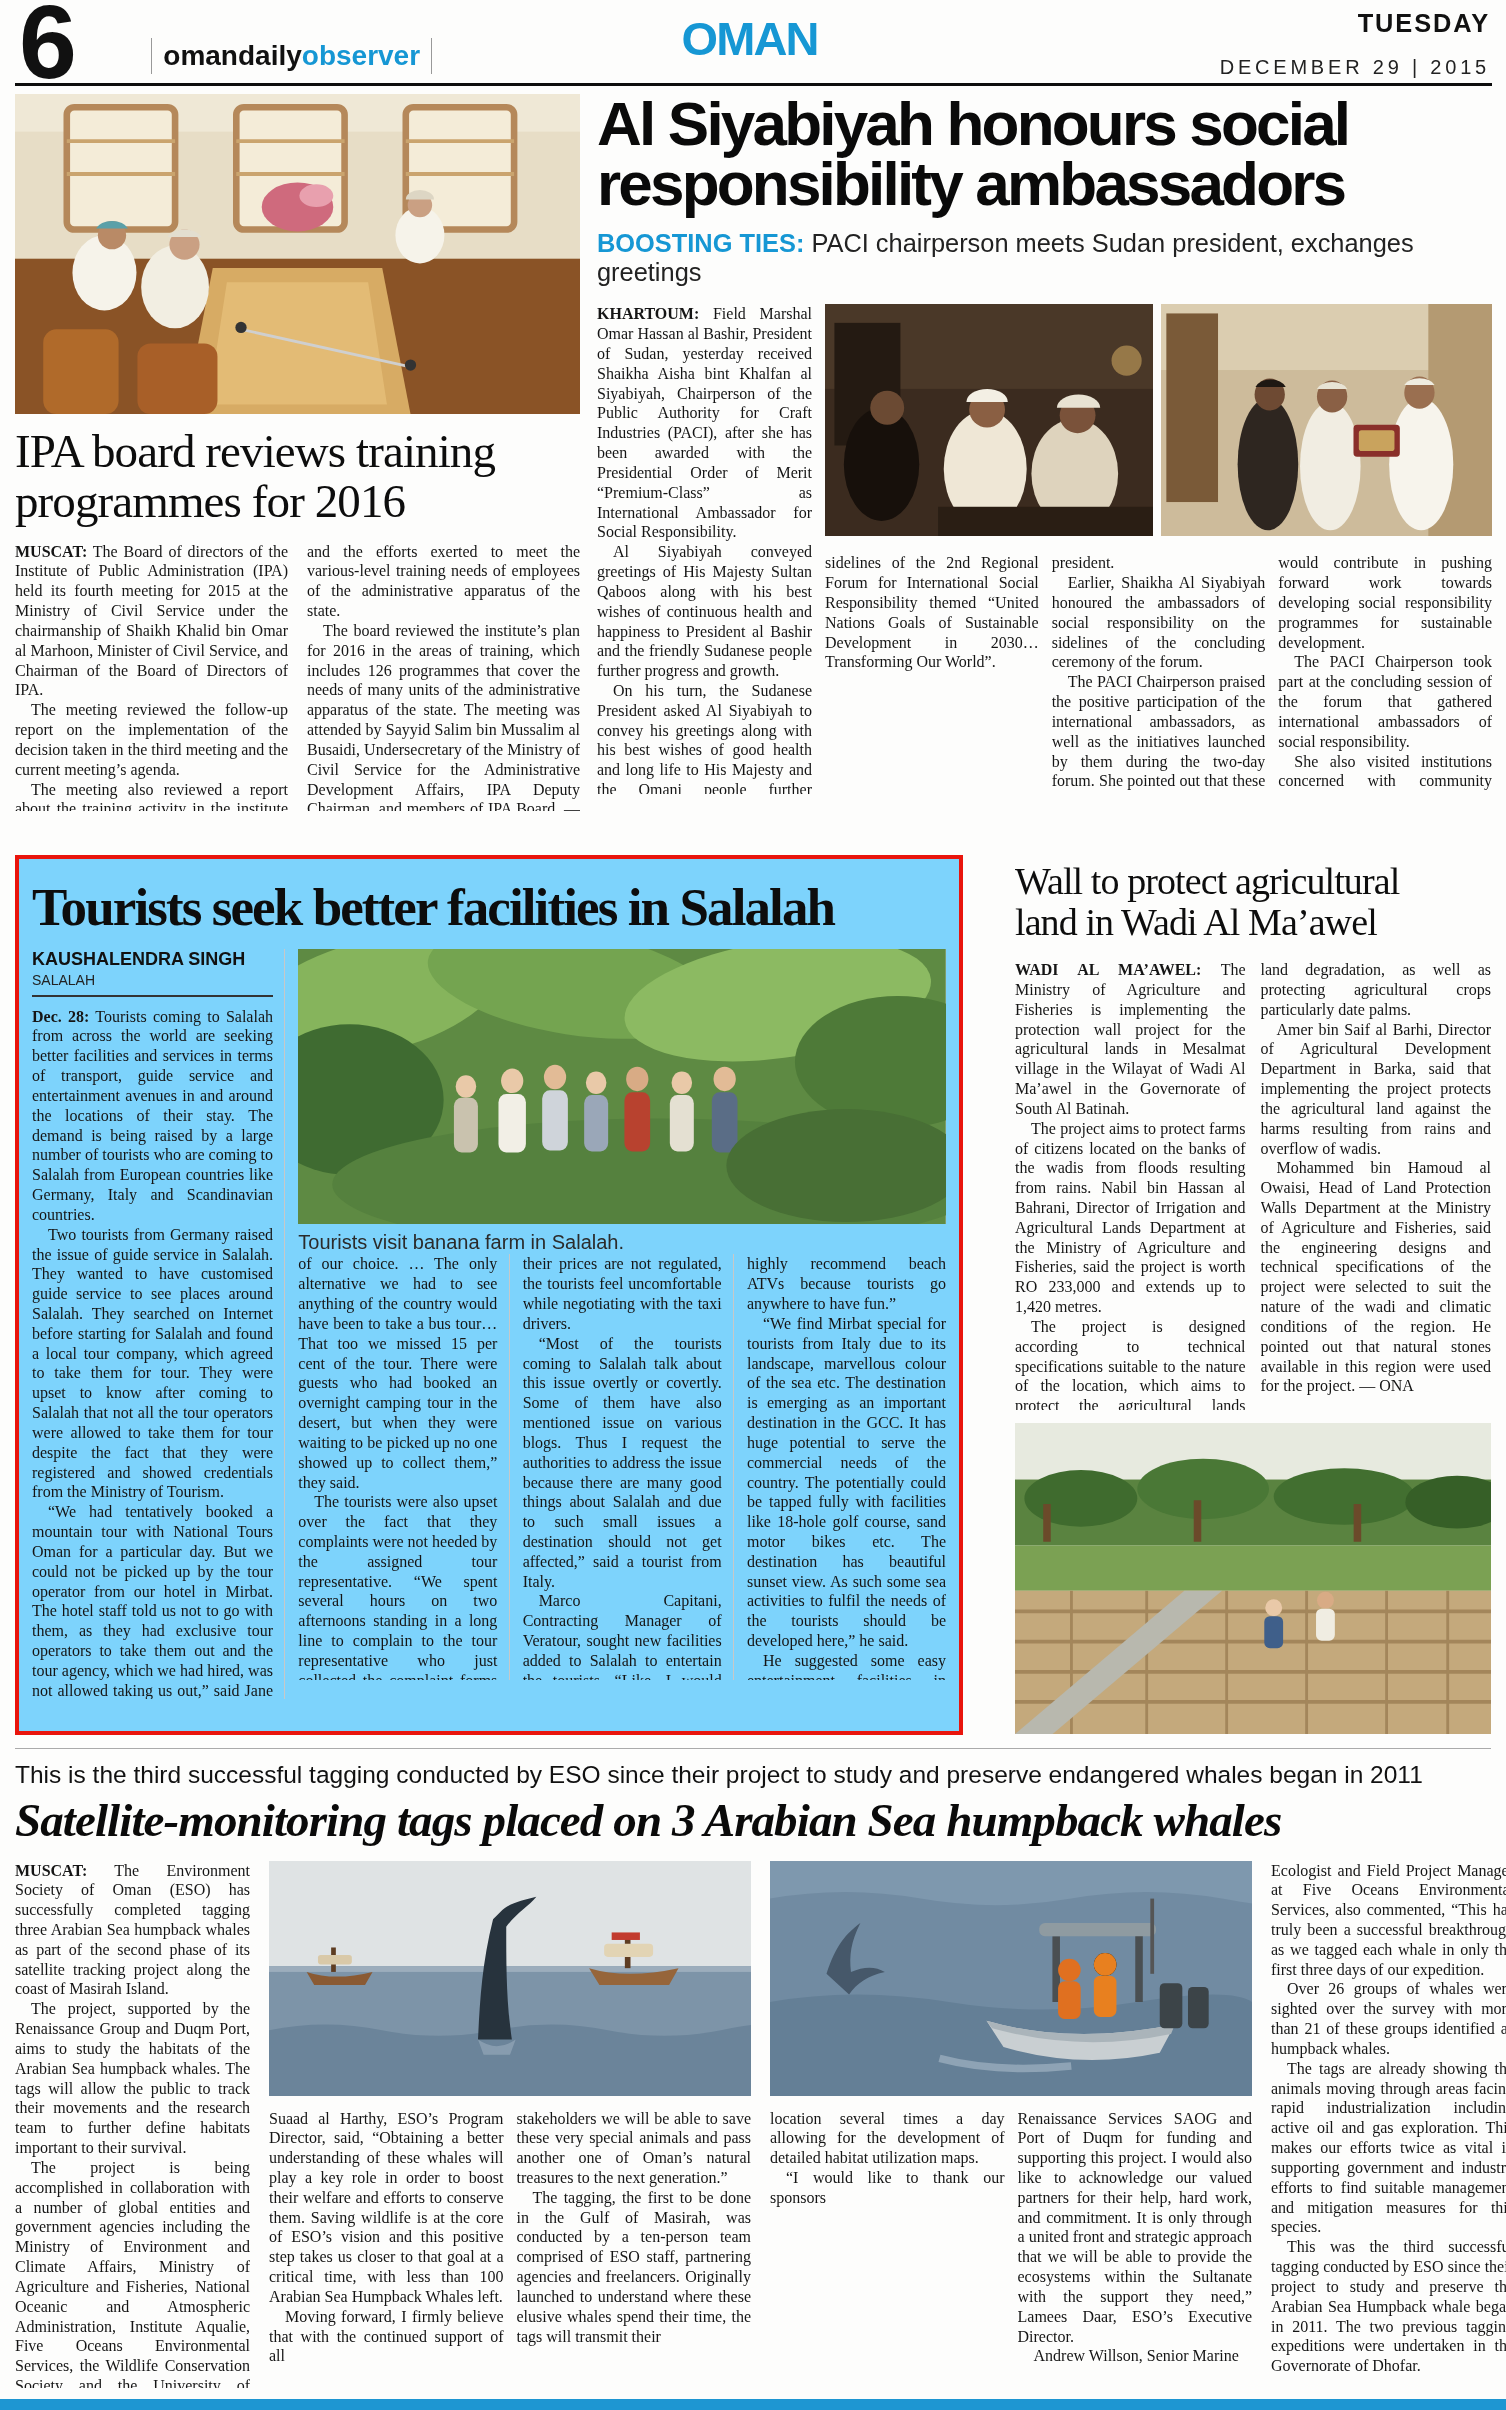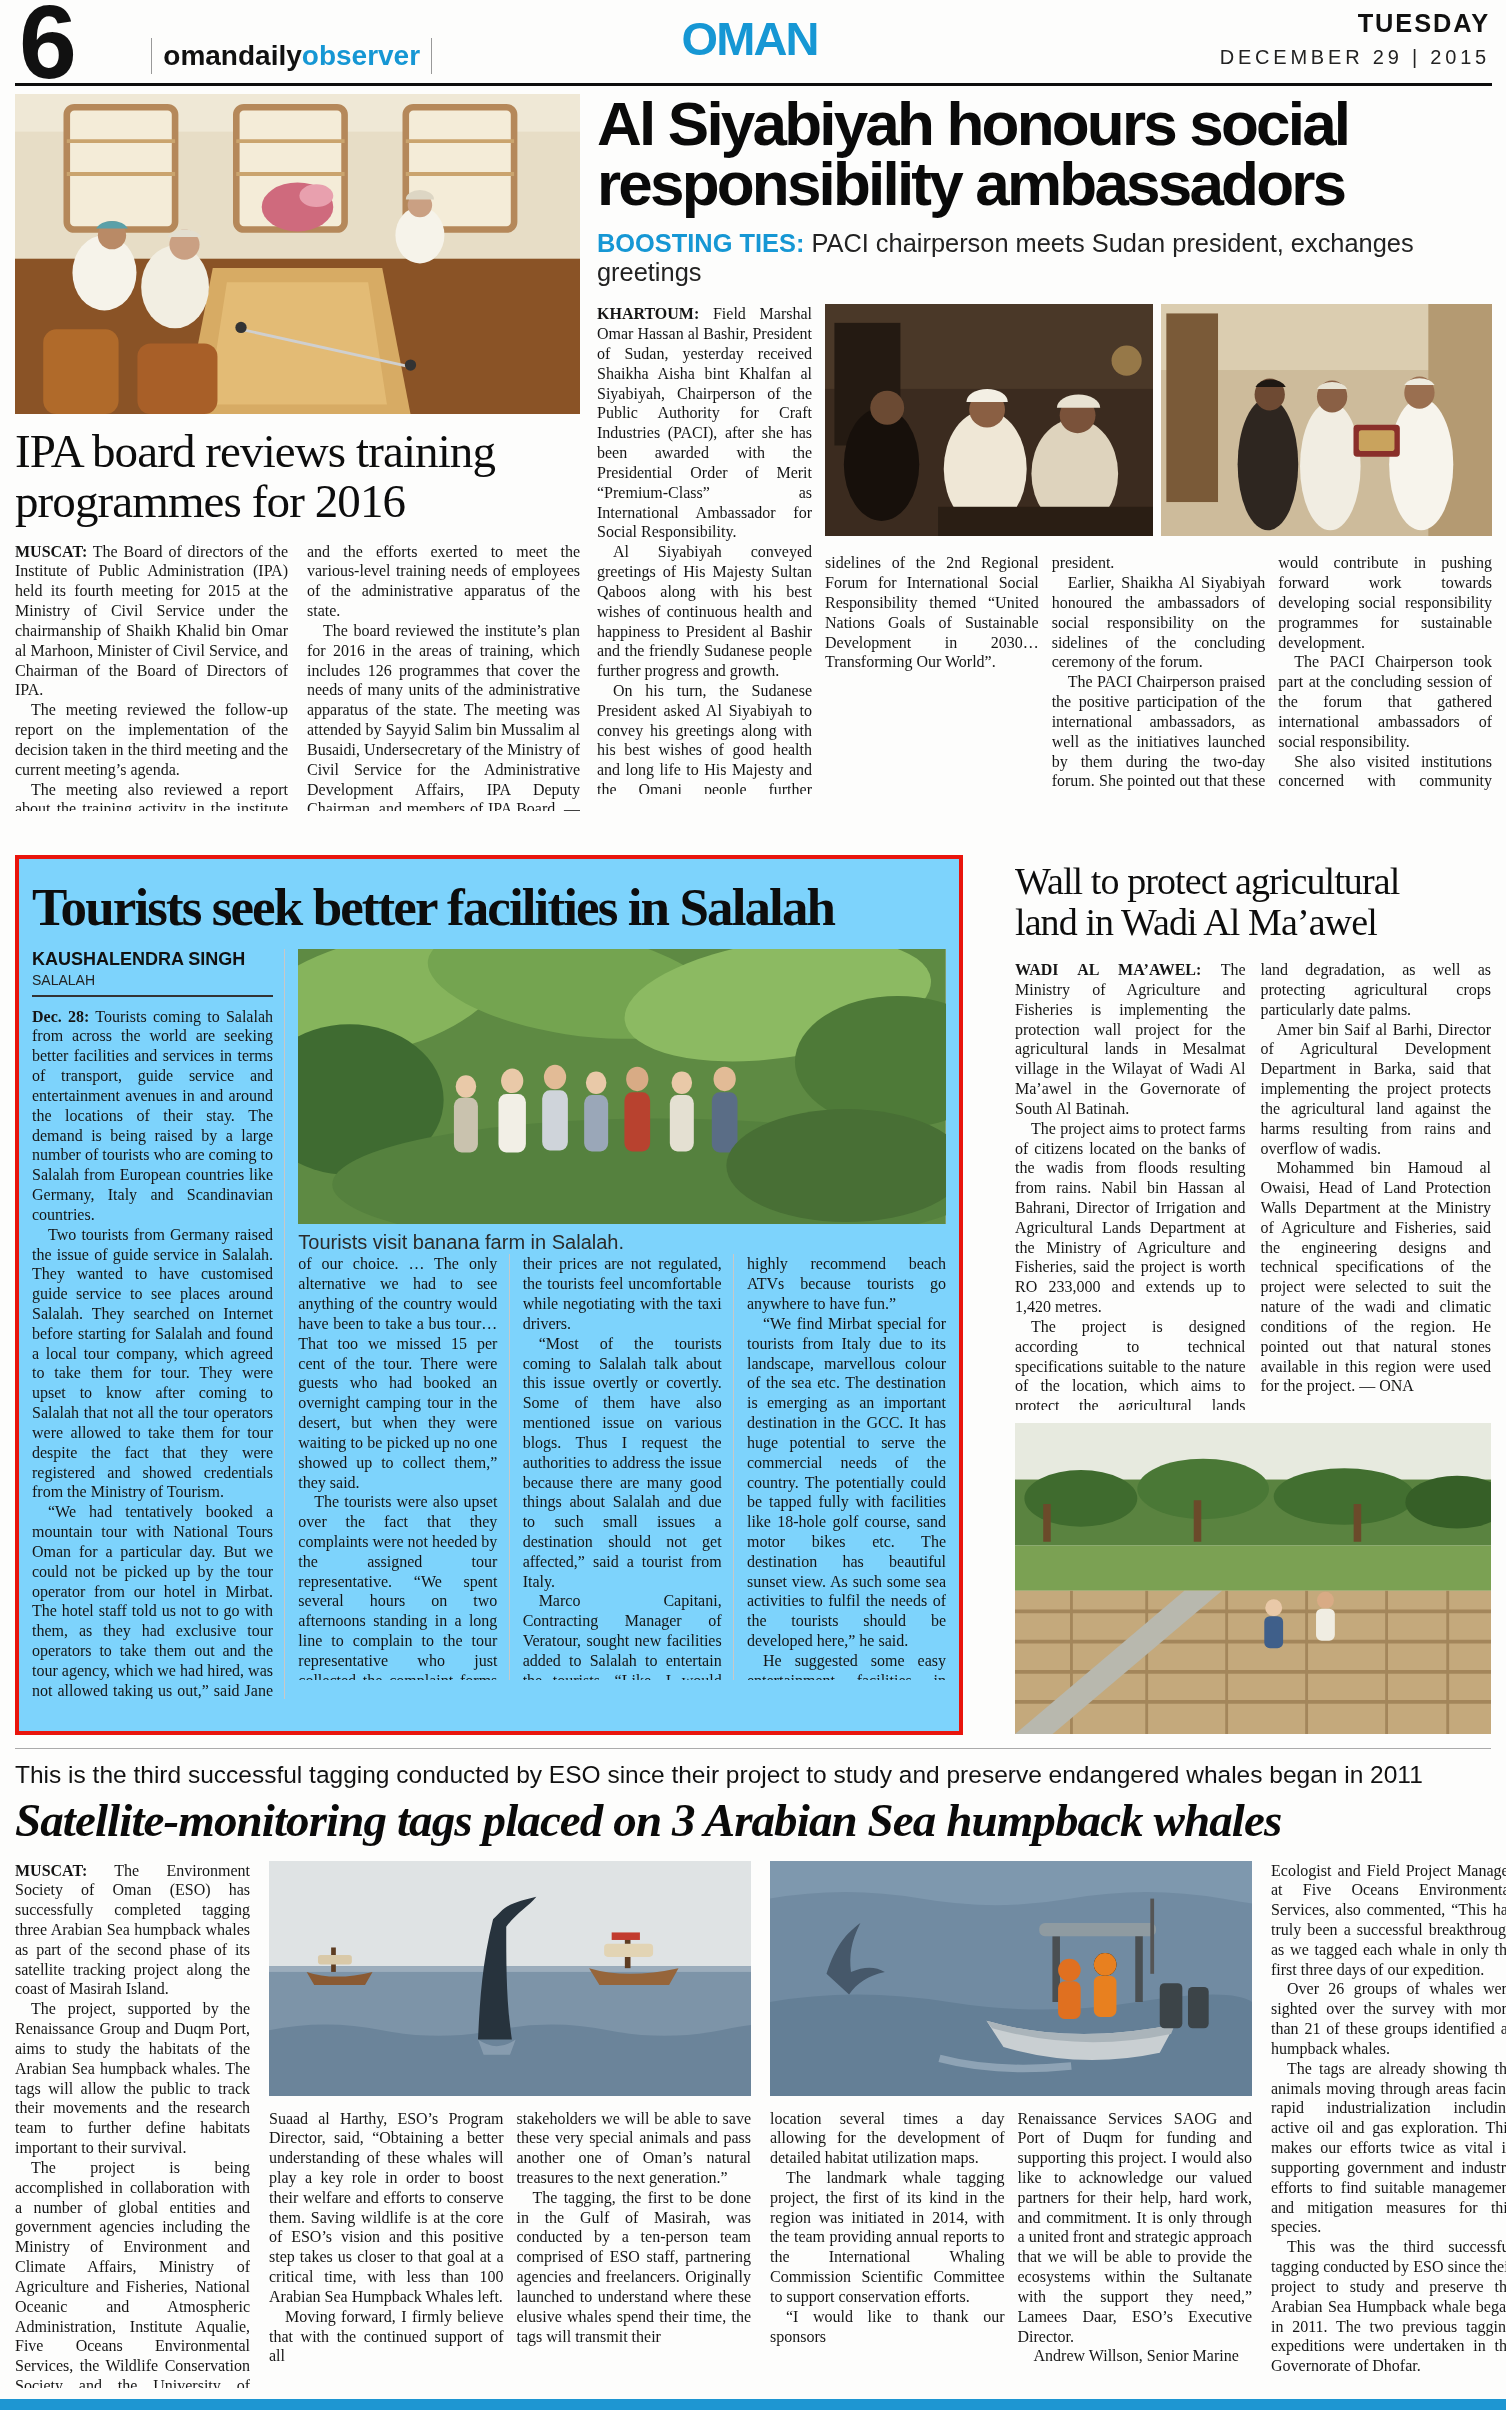--- a/index.html
+++ b/index.html
@@ -8,21 +8,21 @@
 
   
   .hdr-pagenum{position:absolute;left:19px;top:-17px;font:900 104px "Liberation Sans",sans-serif;color:#111;letter-spacing:-3.8px;}
   .hdr-masthead{position:absolute;left:151px;top:38px;font:bold 28px "Liberation Sans",sans-serif;
                 padding:1.9px 11.3px;border-left:1.9px solid #999;border-right:1.9px solid #999;}
   .hdr-masthead .black{color:#111;} .hdr-masthead .blue{color:#1697d4;}
   .hdr-section{position:absolute;left:0;right:8px;top:11.3px;text-align:center;
                font:900 47px "Liberation Sans",sans-serif;color:#1697d4;letter-spacing:-1.9px;}
   .hdr-date{position:absolute;right:17px;top:9.4px;text-align:right;font-family:"Liberation Sans",sans-serif;}
   .hdr-day{font-weight:bold;font-size:25.4px;letter-spacing:1.9px;color:#111;}
-  .hdr-fulldate{font-size:20px;letter-spacing:3.8px;color:#222;margin-top:8px;}
+  .hdr-fulldate{font-size:20px;letter-spacing:3.8px;color:#222;margin-top:18px;}
   .hdr-rule{position:absolute;left:15px;right:15px;top:83px;height:2.8px;background:#0d0d0d;}
 
   
   .cols{display:flex;}
   .col{flex:1;overflow:hidden;}
   .body-text p{margin:0;text-indent:16px;font-size:16px;line-height:1.24;text-align:justify;color:#151515;}
   .body-text p.lead{text-indent:0;}
   .dateline{font-weight:bold;}
   .photo{position:relative;overflow:hidden;background:#ccc;}
   .photo svg{display:block;width:100%;height:100%;}
@@ -385,21 +385,20 @@
               <rect x="414" y="130" width="24" height="48" rx="5" fill="#3c4448"></rect>
                 <rect x="444" y="134" width="22" height="44" rx="5" fill="#3c4448"></rect>
               <rect x="404" y="40" width="4" height="80" fill="#555"></rect>
             </g>
             <path d="M180 210q60 16 140 8" stroke="#9fb2c2" stroke-width="8" fill="none" opacity="0.7"></path>
           </svg>
         </div>
         <div class="cols body-text">
           <div class="col">
             <p class="lead">location several times a day allowing for the development of detailed habitat utilization maps.</p>
-            <p>The landmark whale tagging project, the first of its kind in the region was initiated in 2014, with the team providing annual reports to the International Whaling Commission Scientific Committee to support conservation efforts.</p>
             <p>“I would like to thank our sponsors</p>
           </div>
           <div class="col">
             <p class="lead">Renaissance Services SAOG and Port of Duqm for funding and supporting this project. I would also like to acknowledge our valued partners for their help, hard work, and commitment. It is only through a united front and strategic approach that we will be able to provide the ecosystems within the Sultanate with the support they need,” Lamees Daar, ESO’s Executive Director.</p>
             <p>Andrew Willson, Senior Marine</p>
           </div>
         </div>
       </div>
       <div class="cZ body-text">
         <p class="lead">Ecologist and Field Project Manager at Five Oceans Environmental Services, also commented, “This has truly been a successful breakthrough as we tagged each whale in only the first three days of our expedition.</p>

